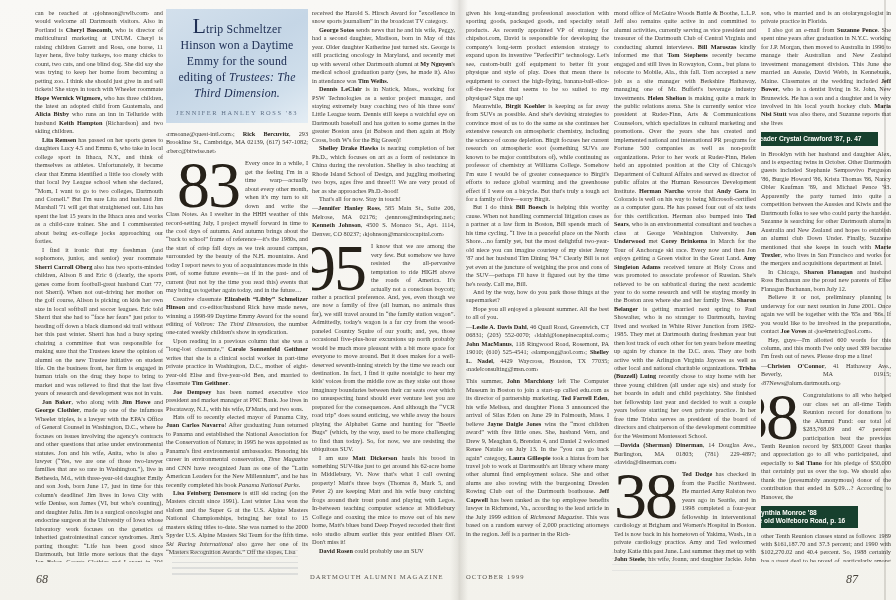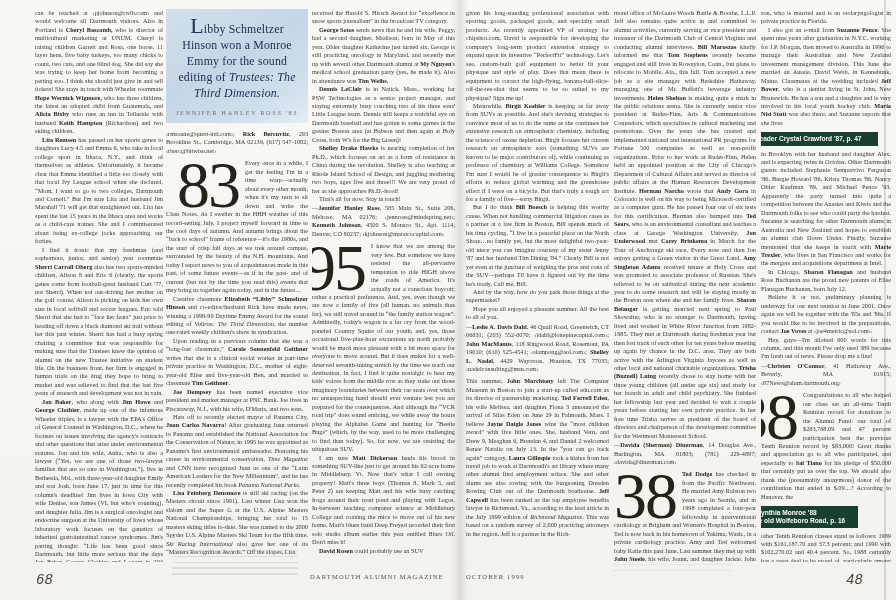--- a/index.html
+++ b/index.html
@@ -19,42 +19,42 @@
   .bignum{float:left;font-family:"Liberation Serif",serif;font-size:66px;line-height:42px;
     padding:5px 6px 0 0;color:#262119;letter-spacing:-2px;}
   .banner{box-sizing:border-box;background:#17402e;color:#fcfcf8;font-family:"Liberation Sans",sans-serif;
     font-weight:bold;font-size:6.6px;line-height:8.2px;text-align:center;padding:3px 2px 2px;margin:5px 0 4px;}
   .quotebox{box-sizing:border-box;width:142px;height:114px;margin-bottom:7px;padding:12px 9px 0;
     background:linear-gradient(150deg,#d3e0ec 0%,#c5d6e6 45%,#cfdeeb 75%,#e4edf4 100%);
     text-align:center;color:#203055;}
   .qtext{font-size:11.8px;line-height:16px;letter-spacing:.2px;}
   .qinit{font-size:22px;line-height:0;}
   .qattr{margin-top:8px;font-size:6.4px;letter-spacing:1.6px;color:#5f7086;text-transform:uppercase;}
-  .folio{position:absolute;font-style:italic;font-size:14px;color:#47433c;font-family:Liberation Mono, monospace;}
+  .folio{position:absolute;font-style:italic;font-size:12px;color:#47433c;}
   .footmark{position:absolute;font-size:6.6px;letter-spacing:1.1px;color:#55514a;}
   .ghost{position:absolute;opacity:.16;filter:blur(.5px);transform:rotate(180deg);
     background:repeating-linear-gradient(180deg,#6a7688 0 1.5px,transparent 1.5px 6px);}
 </style>
 </head>
 <body>
 
 <div class="spread">
   <div class="gutter"></div>
   <div class="pageedge"></div>
 
   <div class="col" style="left:35px;width:128px">
       <p class="open">can be reached at ‹pjohnson@rwlb.com› and would welcome all Dartmouth visitors. Also in Portland is <b>Cheryl Bascomb,</b> who is director of multicultural marketing at UNUM. Cheryl is raising children Garrett and Rosa, one horse, 11 layer hens, five baby turkeys, too many chicks to count, two cats, and one blind dog. She did say she was trying to keep her home from becoming a petting zoo. I think she should just give in and sell tickets! She stays in touch with Wheeler roommate <b>Hope Wernick Wigmore,</b> who has three children, the latest an adopted child from Guatemala, and <b>Alicia Bixby</b> who runs an inn in Telluride with husband <b>Keith Hampton</b> (Richardson) and two skiing children.</p>
       <p class=""><b>Lita Remsen</b> has passed on her sports genes to daughters Lucy 4.5 and Emma 6, who take in local college sport in Ithaca, N.Y., and think of themselves as athletes. Unfortunately, it became clear that Emma identified a little too closely with that local Ivy League school when she declared, “Mom, I want to go to two colleges, Dartmouth and Cornell.” But I'm sure Lita and husband Jim Marshall '71 will get that straightened out. Lita has spent the last 15 years in the Ithaca area and works as a child-care trainer. She and I commiserated about being ex-college jocks approaching our forties.</p>
       <p class="">I find it ironic that my freshman (and sophomore, junior, and senior) year roommate <b>Sherri Carroll Oberg</b> also has two sports-minded children, Alison 8 and Eric 6 (clearly, the sports genes come from football-great husband Curt '77, not Sherri). When not out-driving her mother on the golf course, Alison is picking on kids her own size in local softball and soccer leagues. Eric told Sherri that she had to “face her fears” just prior to heading off down a black diamond ski trail without her this past winter. Sherri has had a busy spring chairing a committee that was responsible for making sure that the Trustees knew the opinion of alumni on the new Trustee initiative on student life. On the business front, her firm is engaged in human trials on the drug they hope to bring to market and was relieved to find that the last five years of research and development was not in vain.</p>
       <p class=""><b>Jon Baker</b>, who along with <b>Jim Howe</b> and <b>George Clothier</b>, made up one of the infamous Wheeler triples, is a lawyer with the EPA's Office of General Counsel in Washington, D.C., where he focuses on issues involving the agency's contracts and other questions that arise under environmental statutes. Jon and his wife, Anita, who is also a lawyer (“Yes, we are one of those two-lawyer families that are so rare in Washington.”), live in Bethesda, Md., with three-year-old daughter Emily and son Josh, born June 17, just in time for this column's deadline! Jim lives in Iowa City with wife Denise, son James (VI, but who's counting), and daughter Julia. Jim is a surgical oncologist and endocrine surgeon at the University of Iowa whose laboratory work focuses on the genetics of inherited gastrointestinal cancer syndromes. Jim's parting thought: “Life has been good since Dartmouth, but little more serious that the days Jon Baker, George Clothier and I spent in 204 Wheeler!” Ain't it the truth?</p>
     </div>
 
   <div class="col" style="left:166px;width:142px">
     <div class="quotebox">
-      <div class="qtext"><span class="qinit">L</span><span>ibby Schmeltzer Hinson won a Monroe Emmy for the sound editing of </span><i>Trustees: The Third Dimension.</i></div>
+      <div class="qtext"><span class="qinit">L</span><span>trip Schmeltzer Hinson won a Daytime Emmy for the sound editing of </span><i>Trustees: The Third Dimension.</i></div>
       <div class="qattr">Jennifer Hanley Ross '83</div>
     </div>
     <div>
         <p class="sig">‹rmsoane@quest-intl.com›; <b>Rick Bercuvitz</b>, 293 Brookline St., Cambridge, MA 02139, (617) 547-1082; ‹rberc@bitwise.net›</p>
         <div class="section">
           <span class="bignum" style="margin-left: 11px;">83</span>
           <p class="open">Every once in a while, I get the feeling I'm in a time warp—actually about every other month, when it's my turn to sit down and write the Class Notes. As I swelter in the HHH weather of this record-setting July, I project myself forward in time to the cool days of autumn. And autumn brings about the “back to school” frame of reference—it's the 1980s, and the start of crisp fall days as we trek around campus, surrounded by the beauty of the N.H. mountains. And today I report news to you of acquaintances made in this past, of some future events—as if in the past- and of current (but not by the time you read this) events that may bring us together again today, and in the future…</p>
         </div>
         <p class="">Creative classmate <b>Elizabeth “Libby” Schmeltzer Hinson</b> and co-editor/husband Rick have made news, winning a 1998-99 Daytime Emmy Award for the sound editing of <i>Voltron: The Third Dimension</i>, the number one-rated weekly children's show in syndication.</p>
         <p class="">Upon reading in a previous column that she was a “long-lost classmate,” <b>Carole Sonnenfeld Geithner</b> writes that she is a clinical social worker in part-time private practice in Washington, D.C., mother of eight-year-old Elise and five-year-old Ben, and married to classmate <b>Tim Geithner</b>.</p>
@@ -118,14 +118,14 @@
       </div>
       <p class="open">other Tenth Reunion classes stand as follows: 1989 with $161,187.70 and 37.3 percent; and 1990 with $102,270.02 and 40.4 percent. So, 1988 certainly has a great deal to be proud of, particularly among our peers. <b>Jane (Grussing) Lonnquist</b>, <b>Ken Lang</b>, and  all deserve our thanks and appreciation for their outstanding job pulling</p>
     </div>
 
   <div class="ghost" style="left:172px;top:549px;width:126px;height:26px"></div>
   <div class="ghost" style="left:612px;top:549px;width:120px;height:22px;opacity:.1"></div>
 
   <div class="folio" style="left:36px;top:572px">68</div>
   <div class="footmark" style="left:310px;top:573px">DARTMOUTH ALUMNI MAGAZINE</div>
   <div class="footmark" style="left:466px;top:573px">OCTOBER 1999</div>
-  <div class="folio" style="left:846px;top:572px">48</div>
+  <div class="folio" style="left:846px;top:572px">87</div>
 </div>
 
 </body></html>

